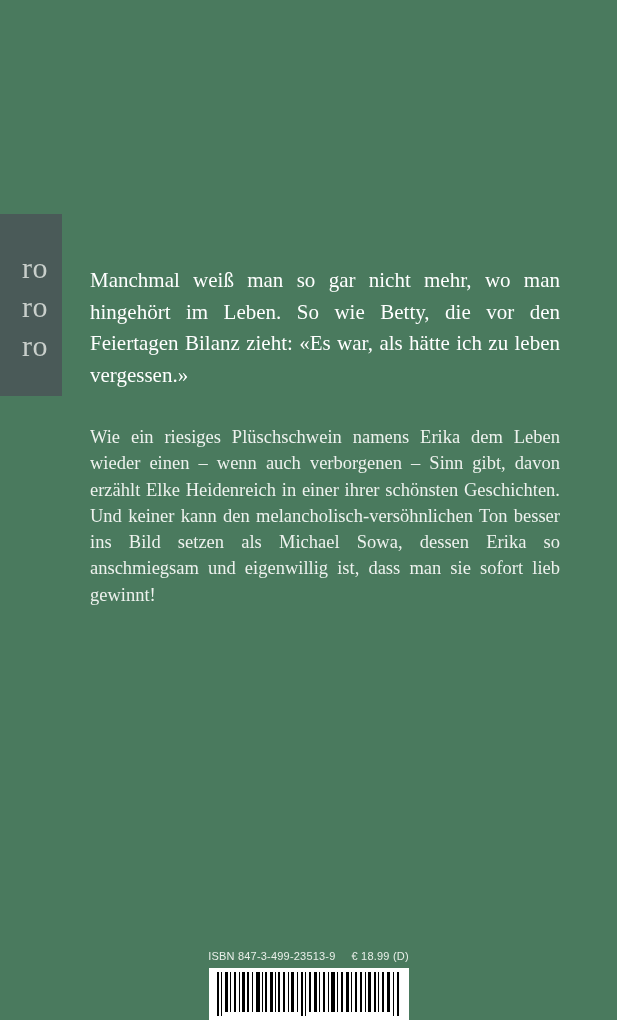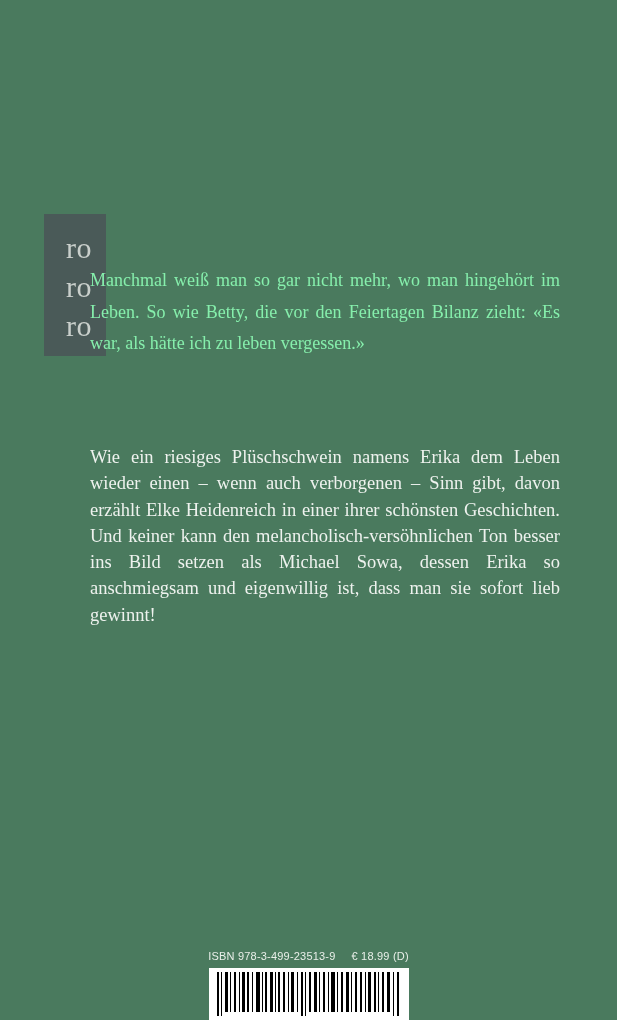--- a/index.html
+++ b/index.html
@@ -18,65 +18,63 @@
     position: relative;
     width: 617px;
     height: 1020px;
     background: #4a7a5e;
   }
   .logo-block {
     position: absolute;
     left: 0;
     top: 214px;
     width: 62px;
-    height: 142px;
+    height: 182px;
     background: #4a5a58;
     display: flex;
     flex-direction: column;
     justify-content: center;
     align-items: center;
     padding-top: 2px;
     box-sizing: border-box;
-    margin-left: 44px;
   }
   .logo-line {
     color: #c9cfcb;
     font-family: "Liberation Serif", serif;
     font-size: 30px;
     line-height: 39px;
     letter-spacing: 0.5px;
     text-align: center;
     width: 100%;
     padding-left: 8px;
     box-sizing: border-box;
   }
   .blurb-lead {
     position: absolute;
     left: 90px;
     top: 265px;
     width: 470px;
-    color: #86efac;
+    color: #ffffff;
     font-family: "Liberation Serif", serif;
-    font-size: 18px;
+    font-size: 21px;
     line-height: 31.5px;
     text-align: justify;
     text-align-last: left;
   }
   .blurb-body {
     position: absolute;
     left: 90px;
     top: 424px;
     width: 470px;
     color: #eef2ee;
     font-family: "Liberation Serif", serif;
     font-size: 18.5px;
     line-height: 26.3px;
     text-align: justify;
     text-align-last: left;
-    margin-top: 20px;
   }
   .footer {
     position: absolute;
     left: 0;
     bottom: 0;
     width: 617px;
   }
   .isbn-row {
     display: flex;
     justify-content: center;
@@ -111,21 +109,21 @@
     <div class="logo-line">ro</div>
     <div class="logo-line">ro</div>
   </div>
 
   <div class="blurb-lead">Manchmal weiß man so gar nicht mehr, wo man hingehört im Leben. So wie Betty, die vor den Feiertagen Bilanz zieht: «Es war, als hätte ich zu leben vergessen.»</div>
 
   <div class="blurb-body">Wie ein riesiges Plüschschwein namens Erika dem Leben wieder einen – wenn auch verborgenen – Sinn gibt, davon erzählt Elke Heidenreich in einer ihrer schönsten Geschichten. Und keiner kann den melancholisch-versöhnlichen Ton besser ins Bild setzen als Michael Sowa, dessen Erika so anschmiegsam und eigenwillig ist, dass man sie sofort lieb gewinnt!</div>
 
   <div class="footer">
     <div class="isbn-row">
-      <span>ISBN 978-3-499-23513-9</span>
+      <span>ISBN 847-3-499-23513-9</span>
       <span>€ 18.99 (D)</span>
     </div>
     <div class="barcode-wrap">
       <svg width="200" height="52" viewBox="0 0 200 52" xmlns="http://www.w3.org/2000/svg" aria-hidden="true">
         <rect x="0" y="0" width="200" height="52" fill="#ffffff"></rect>
         <g fill="#000000">
           <rect x="8" y="4" width="2" height="44"></rect>
           <rect x="12" y="4" width="1" height="44"></rect>
           <rect x="16" y="4" width="3" height="40"></rect>
           <rect x="21" y="4" width="1" height="40"></rect>

